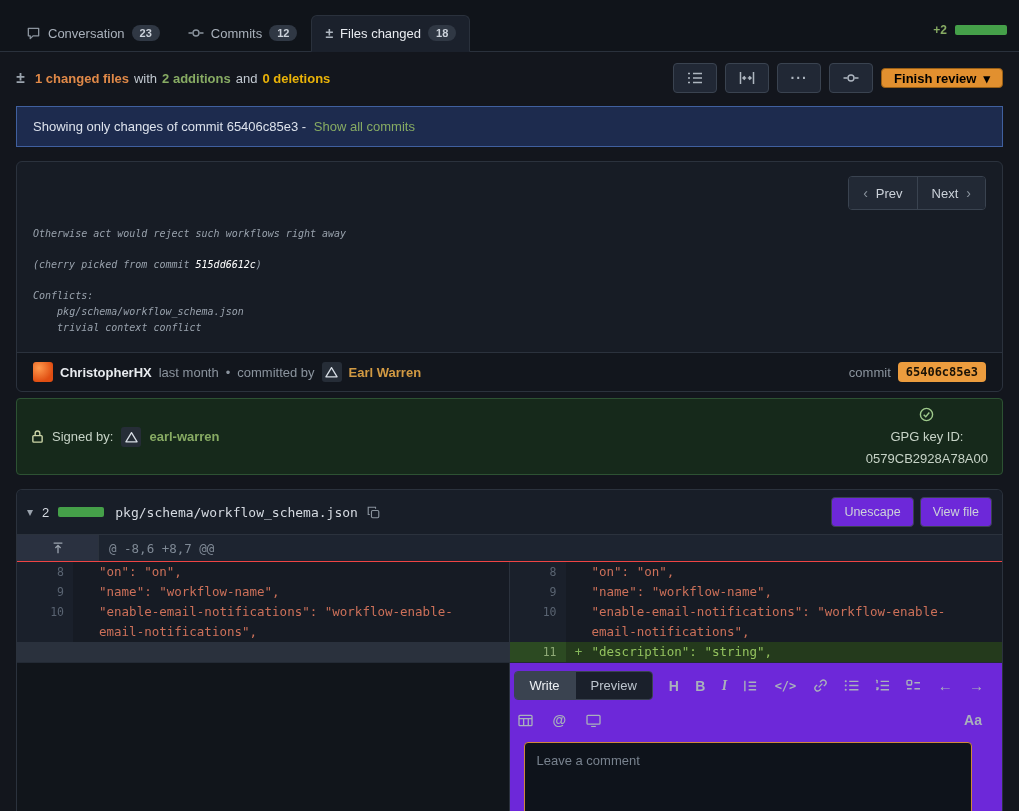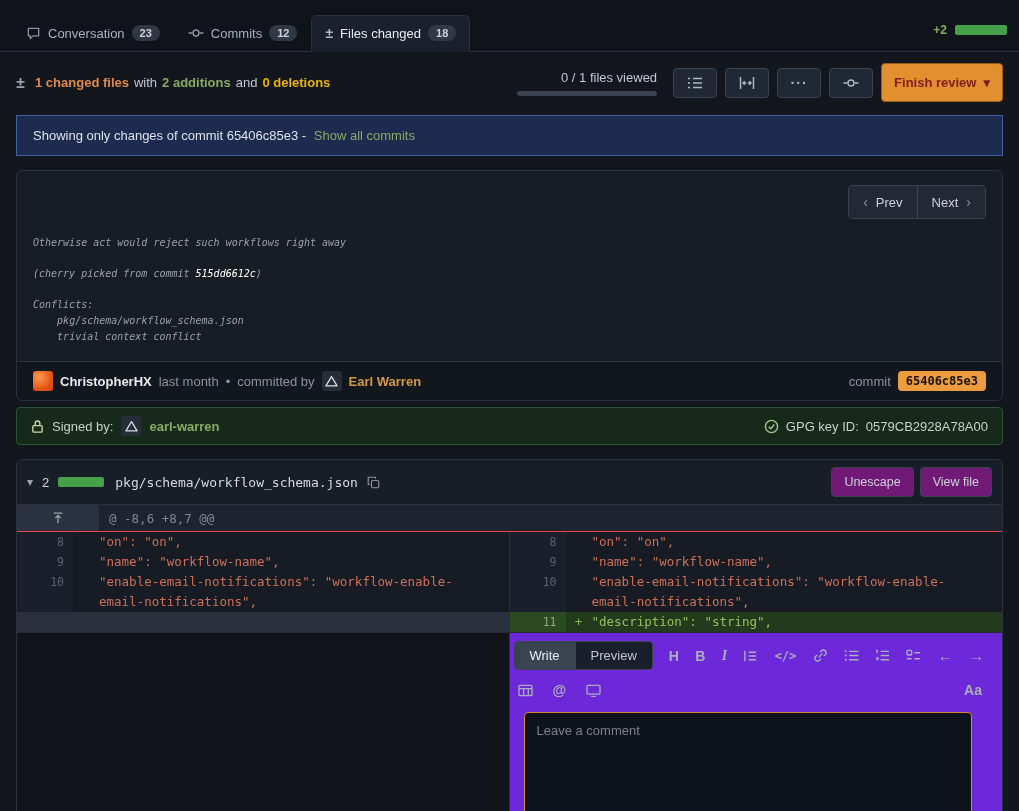--- a/index.html
+++ b/index.html
@@ -25,21 +25,21 @@
   .summary { display:flex; align-items:center; padding:11px 16px 7px; gap:5px; font-size:13px; color:#c2c9d1; flex:none; }
   .diff-pm { color:#9aa3ad; font-weight:700; font-size:15px; margin-right:5px; }
   .orange-text { color:#e08948; font-weight:600; }
   .green-text { color:#87ab63; font-weight:600; }
   .red-text { color:#eab308; font-weight:600; }
   .summary-right { margin-left:auto; display:flex; align-items:center; gap:8px; }
   .viewed { display:flex; flex-direction:column; align-items:flex-end; gap:6px; margin-right:8px; }
   .viewed-label { font-size:13px; color:#c2c9d1; }
   .viewed-bar { width:140px; height:5px; background:#3a434f; border-radius:3px; }
   .icon-btn { width:44px; height:30px; background:#212835; border:1px solid #3a4350; border-radius:4px; display:flex; align-items:center; justify-content:center; color:#aeb6c0; cursor:pointer; font-size:14px; font-weight:700; letter-spacing:1px; }
-  .finish-btn { height:39px; padding:0 12px; background:#e2902f; border:1px solid #9a5f15; border-radius:4px; color:#7f1d1d; font-size:13px; font-weight:700; display:flex; align-items:center; gap:7px; cursor:pointer; }
+  .finish-btn { height:20px; padding:0 12px; background:#e2902f; border:1px solid #9a5f15; border-radius:4px; color:#000000; font-size:13px; font-weight:700; display:flex; align-items:center; gap:7px; cursor:pointer; }
 
   
   .banner { margin:6px 16px 14px; background:#1d2b4e; border:1px solid #40609f; border-radius:0; padding:12px 16px; font-size:13px; color:#dce2ec; flex:none; }
   .banner a { color:#87ab63; margin-left:4px; }
 
   
   .commit-box { margin:0 16px; background:#171c25; border:1px solid #2b323d; border-radius:6px; flex:none; }
   .commit-head { display:flex; align-items:flex-start; padding:14px 16px 4px; }
   .commit-title { font-size:17px; font-weight:600; color:#e8ebef; }
   .title-check { color:#6cb150; font-weight:700; font-size:15px; margin-left:8px; }
@@ -56,33 +56,33 @@
   .avatar-tri { width:20px; height:20px; border-radius:3px; background:#262d37; color:#d8dee5; display:flex; align-items:center; justify-content:center; flex:none; cursor:pointer; }
   .author-name { color:#e8ebef; font-weight:700; }
   .committer-name { color:#d29a43; font-weight:700; }
   .ml-auto { margin-left:auto; }
   .commit-hash-badge { font-family:"DejaVu Sans Mono",monospace; font-size:12px; font-weight:700; background:#ec9c3e; color:#1a1206; padding:3px 8px; border-radius:4px; }
 
   
   .signed-row { margin:6px 16px 14px; display:flex; align-items:center; gap:8px; background:#16291b; border:1px solid #2d5233; border-radius:4px; padding:8px 14px; font-size:13px; color:#c7d3c7; flex:none; }
   .lock { color:#cdd6a8; display:flex; }
   .signed-link { color:#87ab63; font-weight:600; }
-  .gpg { margin-left:auto; display:flex; align-items:center; gap:7px; }
+  .gpg { margin-left:auto; display:flex; align-items:center; gap:7px;flex-direction:column; }
   .cc { color:#9ec98b; display:flex; }
 
   
   .file-box { margin:0 16px; border:1px solid #2b323d; border-bottom:none; border-radius:6px 6px 0 0; background:#161b24; flex:1; display:flex; flex-direction:column; overflow:hidden; min-height:0; }
   .file-head { display:flex; align-items:center; gap:9px; padding:7px 10px; background:#181e28; border-bottom:1px solid #2b323d; flex:none; }
   .chev { color:#9aa3ad; font-size:12px; cursor:pointer; }
   .fstat-num { font-size:13px; color:#d5dae1; }
   .mini-bar { width:46px; height:10px; border-radius:2px; background:#45a049; display:inline-block; }
   .fname { font-family:"DejaVu Sans Mono",monospace; font-size:13px; color:#d5dae1; margin-left:2px; }
   .copy-ic { color:#8b949e; display:flex; cursor:pointer; }
   .file-actions { margin-left:auto; display:flex; gap:6px; }
-  .gbtn { height:30px; padding:0 12px; background:#701a75; border:1px solid #3a4350; border-radius:4px; color:#ccd2da; font-size:12.5px; cursor:pointer; }
+  .gbtn { height:30px; padding:0 12px; background:#6d28d9; border:1px solid #3a4350; border-radius:4px; color:#ccd2da; font-size:12.5px; cursor:pointer; }
   .hunk-row { display:flex; align-items:stretch; background:#1d2430; border-bottom:1px solid #ef4444; flex:none; height:27px; }
   .hunk-expand { width:82px; background:#2a3140; border-right:1px solid #2b323d; display:flex; align-items:center; justify-content:center; color:#9aa3ad; cursor:pointer; flex:none; }
   .hunk-text { font-family:"DejaVu Sans Mono",monospace; font-size:12.5px; color:#7f8995; display:flex; align-items:center; padding-left:10px; }
   .diff-split { display:flex; flex:none; }
   .diff-side { width:50%; }
   .diff-side.left { border-right:1px solid #2b323d; }
   .drow { display:flex; }
   .ln { width:56px; flex:none; text-align:right; padding-right:9px; font-family:"DejaVu Sans Mono",monospace; font-size:11.5px; line-height:20px; color:#596371; background:#1a202b; cursor:pointer; }
   .sign { width:26px; flex:none; text-align:center; font-family:"DejaVu Sans Mono",monospace; font-size:12.5px; line-height:20px; color:transparent; }
   .codecell { flex:1; min-width:0; font-family:"DejaVu Sans Mono",monospace; font-size:12.5px; line-height:20px; color:#cc7059; white-space:pre-wrap; overflow-wrap:break-word; padding-right:12px; }
@@ -149,24 +149,20 @@
   </div>
 
   <div class="summary">
     <span class="diff-pm mono">±</span>
     <span class="orange-text">1 changed files</span>
     <span>with</span>
     <span class="green-text">2 additions</span>
     <span>and</span>
     <span class="red-text">0 deletions</span>
     <div class="summary-right">
-      <div class="viewed">
-        <span class="viewed-label">0 / 1 files viewed</span>
-        <span class="viewed-bar"></span>
-      </div>
       <button class="icon-btn">
         <svg width="16" height="14" viewBox="0 0 16 14" fill="none" stroke="currentColor" stroke-width="1.5">
             <path d="M6 2.5h9M6 7h9M6 11.5h9M1 2.5h2M1 7h2M1 11.5h2"></path>
           </svg>
       </button>
       <button class="icon-btn">
         <svg width="16" height="14" viewBox="0 0 16 14" fill="none" stroke="currentColor" stroke-width="1.5">
             <path d="M1.5 1v12M14.5 1v12M4 7h3.2M12 7H8.8M5.8 5.2 4 7l1.8 1.8M10.2 5.2 12 7l-1.8 1.8"></path>
           </svg>
       </button>

